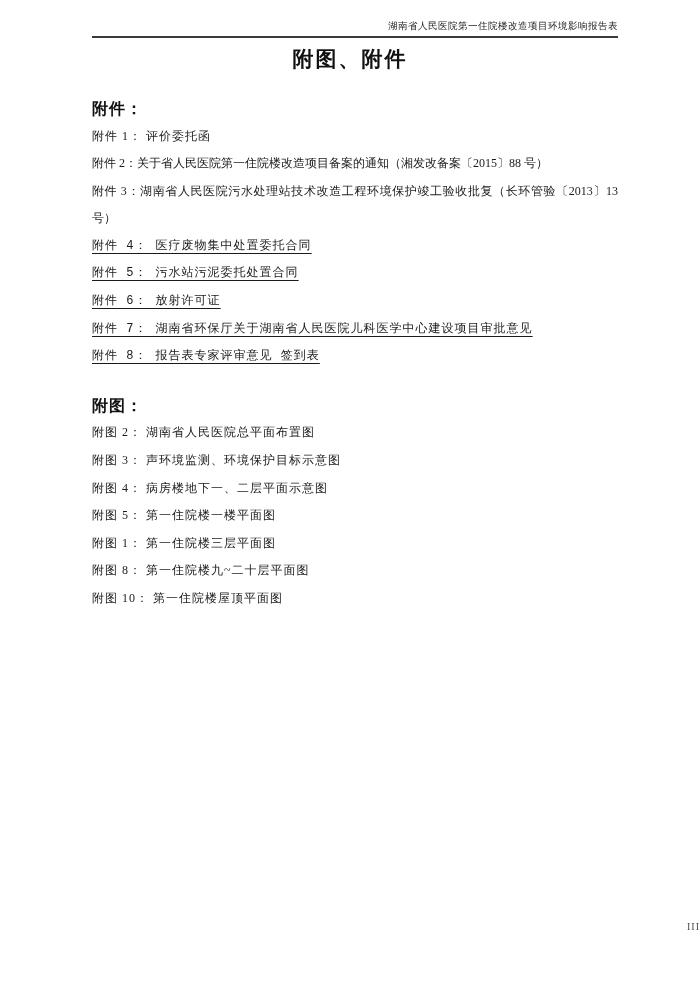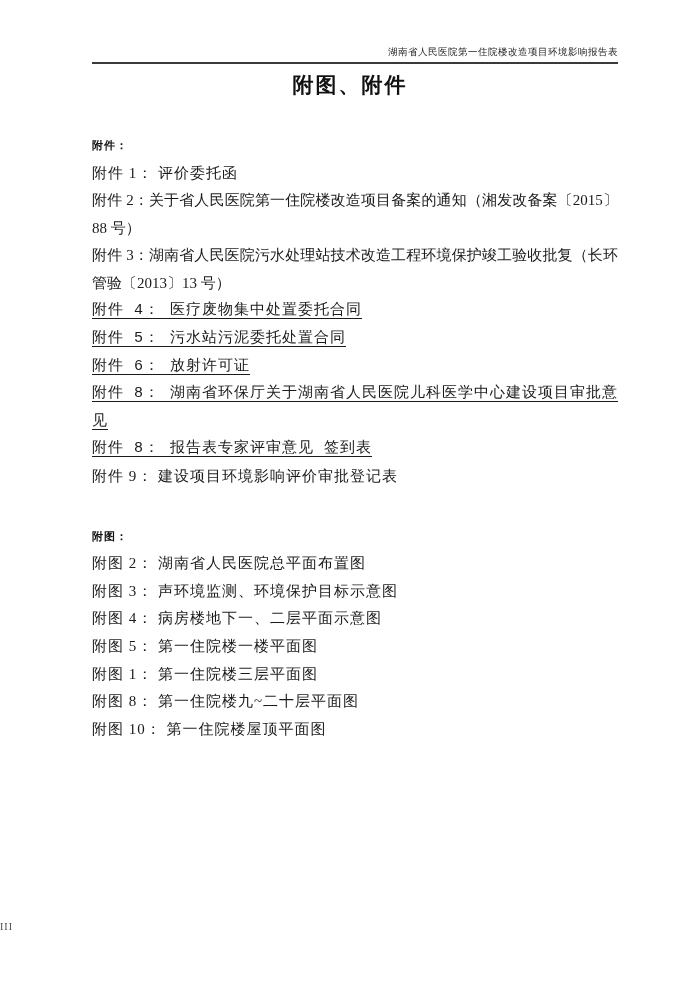--- a/index.html
+++ b/index.html
@@ -12,21 +12,21 @@
     width: 700px;
     height: 989px;
     margin: 0 auto;
     background: #ffffff;
     overflow: hidden;
     color: #1a1a1a;
     font-family: "Liberation Serif", "DejaVu Serif", serif;
   }
   .header {
     margin: 0 82px 0 92px;
-    padding-top: 46px;
+    padding-top: 20px;
     padding-bottom: 3px;
     border-bottom: 2px solid #3a3a3a;
     text-align: right;
     font-size: 9.5px;
     letter-spacing: 0.5px;
     color: #222222;
     line-height: 13px;
   }
   .page-title {
     margin-top: 6px;
@@ -34,29 +34,29 @@
     font-size: 21px;
     font-weight: bold;
     letter-spacing: 2px;
     line-height: 30px;
     color: #111111;
   }
   .content {
     margin: 0 82px 0 92px;
   }
   .section-heading {
-    margin-top: 32px;
+    margin-top: 21px;
     font-weight: bold;
-    font-size: 11px;
+    font-size: 16px;
     line-height: 27.5px;
     letter-spacing: 1px;
     color: #111111;
   }
   .doc-list .item {
-    font-size: 15px;
+    font-size: 12px;
     line-height: 27.6px;
     letter-spacing: 1px;
     color: #1a1a1a;
   }
   .doc-list .item.wide {
     letter-spacing: 0;
     text-align: justify;
     text-justify: inter-character;
   }
   .doc-list .item.underlined {
@@ -67,21 +67,21 @@
     font-family: Liberation Mono, monospace;
   }
   .figures-section {
     margin-top: 20px;
   }
   .footer {
     position: absolute;
     left: 0;
     right: 0;
     top: 921px;
-    text-align: left;
+    text-align: right;
     font-size: 10px;
     letter-spacing: 1px;
     color: #4a4a4a;
   }
 </style>
 </head>
 <body>
 
 <div class="page">
 
@@ -95,23 +95,22 @@
 
     <div class="section-heading">附件：</div>
 
     <div class="doc-list">
       <div class="item">附件 1： 评价委托函</div>
       <div class="item wide">附件 2：关于省人民医院第一住院楼改造项目备案的通知（湘发改备案〔2015〕88 号）</div>
       <div class="item wide">附件 3：湖南省人民医院污水处理站技术改造工程环境保护竣工验收批复（长环管验〔2013〕13 号）</div>
       <div class="item underlined">附件 4： 医疗废物集中处置委托合同</div>
       <div class="item underlined">附件 5： 污水站污泥委托处置合同</div>
       <div class="item underlined">附件 6： 放射许可证</div>
-      <div class="item underlined">附件 8： 湖南省环保厅关于湖南省人民医院儿科医学中心建设项目审批意见</div>
+      <div class="item underlined">附件 7： 湖南省环保厅关于湖南省人民医院儿科医学中心建设项目审批意见</div>
       <div class="item underlined">附件 8： 报告表专家评审意见 签到表</div>
-      <div class="item">附件 9： 建设项目环境影响评价审批登记表</div>
     </div>
 
     <div class="figures-section">
       <div class="section-heading">附图：</div>
 
       <div class="doc-list">
         <div class="item">附图 2： 湖南省人民医院总平面布置图</div>
         <div class="item">附图 3： 声环境监测、环境保护目标示意图</div>
         <div class="item">附图 4： 病房楼地下一、二层平面示意图</div>
         <div class="item">附图 5： 第一住院楼一楼平面图</div>

